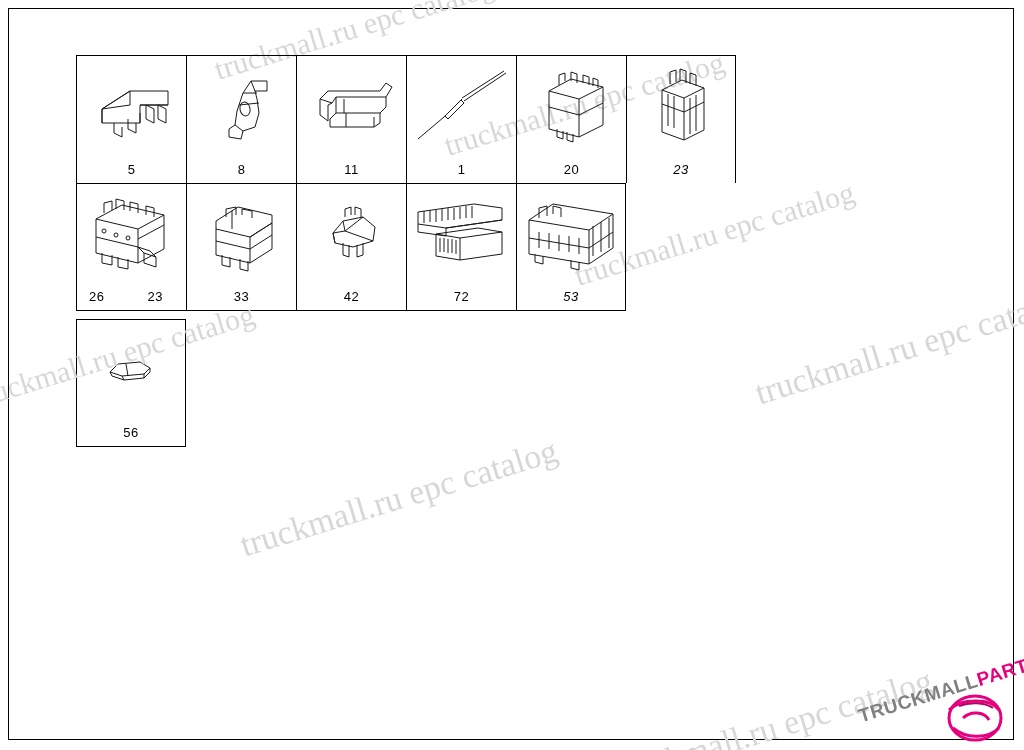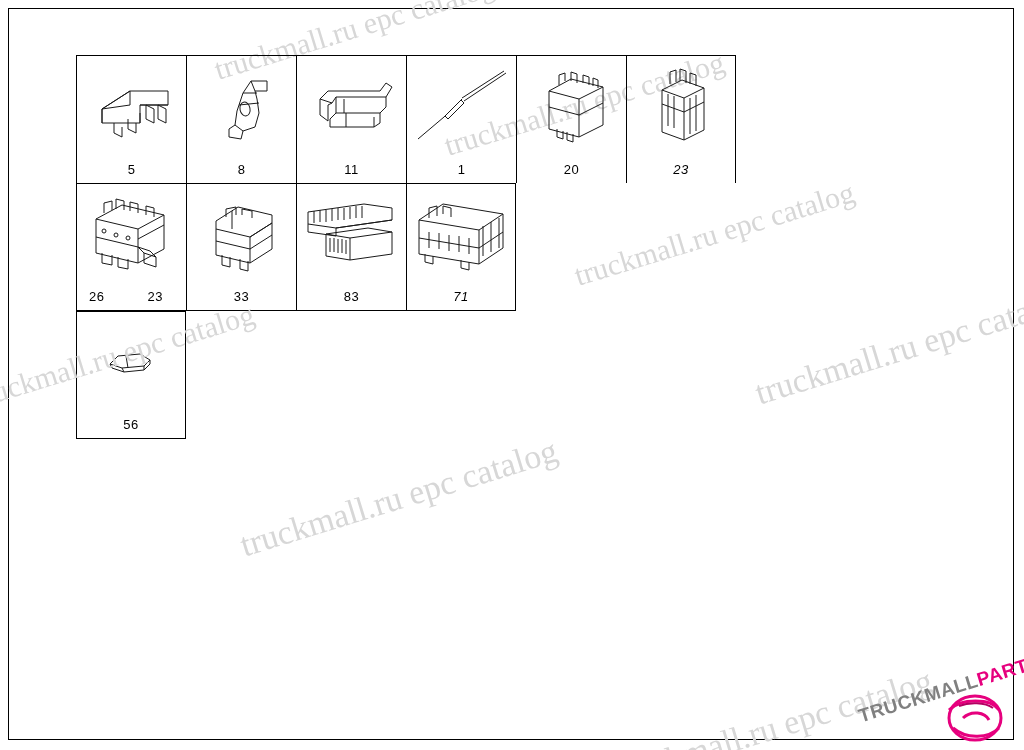--- a/index.html
+++ b/index.html
@@ -73,20 +73,21 @@
   .cell-label.dual {
     display: flex;
     padding: 0 12px;
     box-sizing: border-box;
     gap: 43px;
   }
   
   #row-3 .grid-cell {
     border-bottom: 1px solid #000000;
     border-right: 1px solid #000000;
+    margin-top: 8px;
   }
 
   
   .wm {
     position: absolute;
     color: #d7d7d7;
     font-family: "Liberation Serif", serif;
     font-size: 30px;
     white-space: nowrap;
     pointer-events: none;
@@ -306,58 +307,76 @@
               <path d="M44 66 L44 76 L52 78 L52 68"></path>
               <path d="M36 18 L36 36"></path>
             </g>
           </svg>
         </div>
         <div class="cell-label">33</div>
       </div>
 
 
 
+      <div class="grid-cell">
+        <div class="cell-art">
+          <svg width="82" height="74" viewBox="0 0 82 74">
+            <g fill="none" stroke="#1a1a1a" stroke-width="1">
+              <path d="M22 36 L32 24 L52 20 L64 30 L62 44 L42 50 L24 46 Z"></path>
+              <path d="M22 36 L24 46"></path>
+              <path d="M32 24 L34 34 L62 44"></path>
+              <path d="M34 34 L22 36"></path>
+              <path d="M34 34 L52 20"></path>
+              <path d="M34 20 L34 12 L40 10 L40 18"></path>
+              <path d="M44 18 L44 10 L50 12 L50 20"></path>
+              <path d="M32 46 L32 58 L38 60 L38 48"></path>
+              <path d="M46 48 L46 60 L52 58 L52 46"></path>
+            </g>
+          </svg>
+        </div>
+        <div class="cell-label">42</div>
+      </div>
 
       <div class="grid-cell">
         <div class="cell-art">
           <svg width="104" height="80" viewBox="0 0 104 80">
             <g fill="none" stroke="#1a1a1a" stroke-width="1">
               <path d="M8 18 L64 10 L92 14 L92 26 L36 34 L8 30 Z"></path>
               <path d="M8 30 L8 38 L36 42 L36 34"></path>
               <path d="M36 34 L92 26"></path>
               <path d="M14 17 L14 29 M20 16 L20 28 M26 16 L26 28 M32 15 L32 27 M38 14 L38 26 M44 14 L44 26 M50 13 L50 25 M56 12 L56 24 M62 12 L62 24"></path>
               <path d="M26 40 L68 34 L92 38 L92 60 L50 66 L26 62 Z"></path>
               <path d="M26 40 L50 44 L50 66"></path>
               <path d="M50 44 L92 38"></path>
               <path d="M30 44 L30 58 M34 44 L34 58 M38 45 L38 59 M42 45 L42 59 M46 46 L46 60"></path>
             </g>
           </svg>
         </div>
-        <div class="cell-label">83</div>
+        <div class="cell-label">72</div>
       </div>
 
       <div class="grid-cell rightmost">
         <div class="cell-art">
           <svg width="104" height="80" viewBox="0 0 104 80">
             <g fill="none" stroke="#1a1a1a" stroke-width="1">
               <path d="M10 26 L34 10 L94 20 L94 54 L70 70 L10 60 Z"></path>
               <path d="M10 26 L70 36 L70 70"></path>
               <path d="M70 36 L94 20"></path>
               <path d="M20 24 L20 14 L28 12 L28 22"></path>
               <path d="M34 20 L34 12 L42 14 L42 23"></path>
               <path d="M20 38 L20 54 M30 39 L30 55 M40 41 L40 57 M50 42 L50 58 M60 44 L60 60"></path>
               <path d="M74 32 L74 62 M82 28 L82 58 M90 24 L90 54"></path>
               <path d="M10 44 L70 54"></path>
               <path d="M70 54 L94 38"></path>
               <path d="M16 60 L16 68 L24 70 L24 62"></path>
               <path d="M52 66 L52 74 L60 76 L60 68"></path>
             </g>
           </svg>
         </div>
-        <div class="cell-label">71</div>
+        <div class="cell-label">53</div>
       </div>
     </div>
 
     <div class="grid-row" id="row-3">
       <div class="grid-cell">
         <div class="cell-art">
           <svg width="70" height="40" viewBox="0 0 70 40">
             <g fill="none" stroke="#1a1a1a" stroke-width="1">
               <path d="M14 22 L22 14 L44 12 L54 18 L48 24 L26 26 Z"></path>
               <path d="M14 22 L16 26 L28 30 L48 28 L54 22 L54 18"></path>

